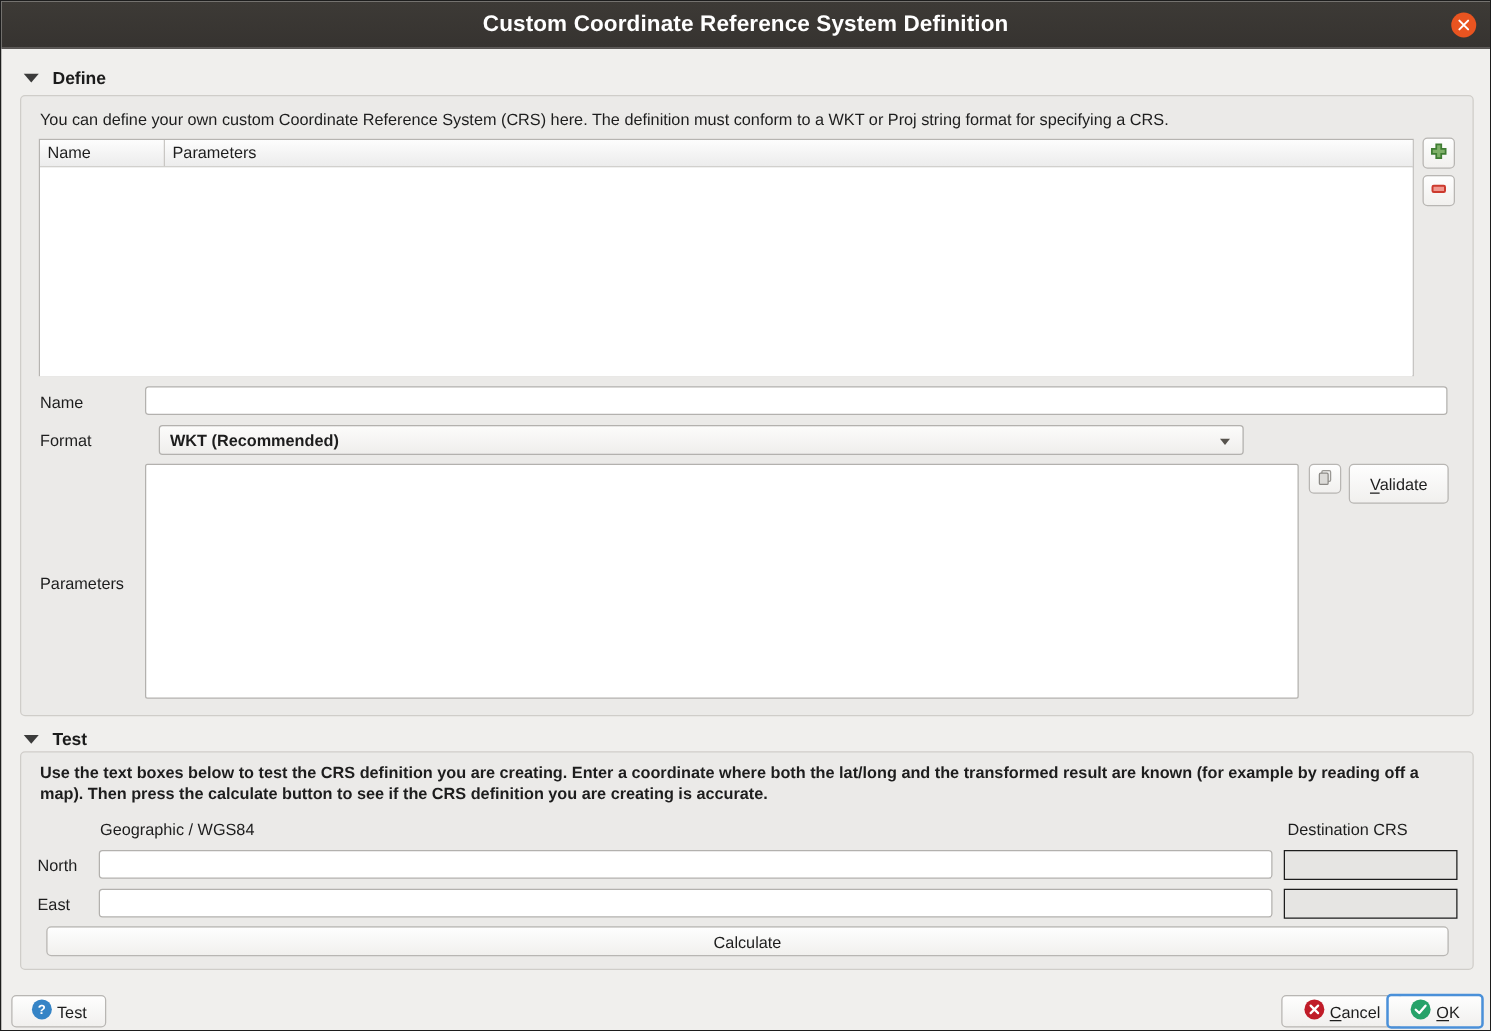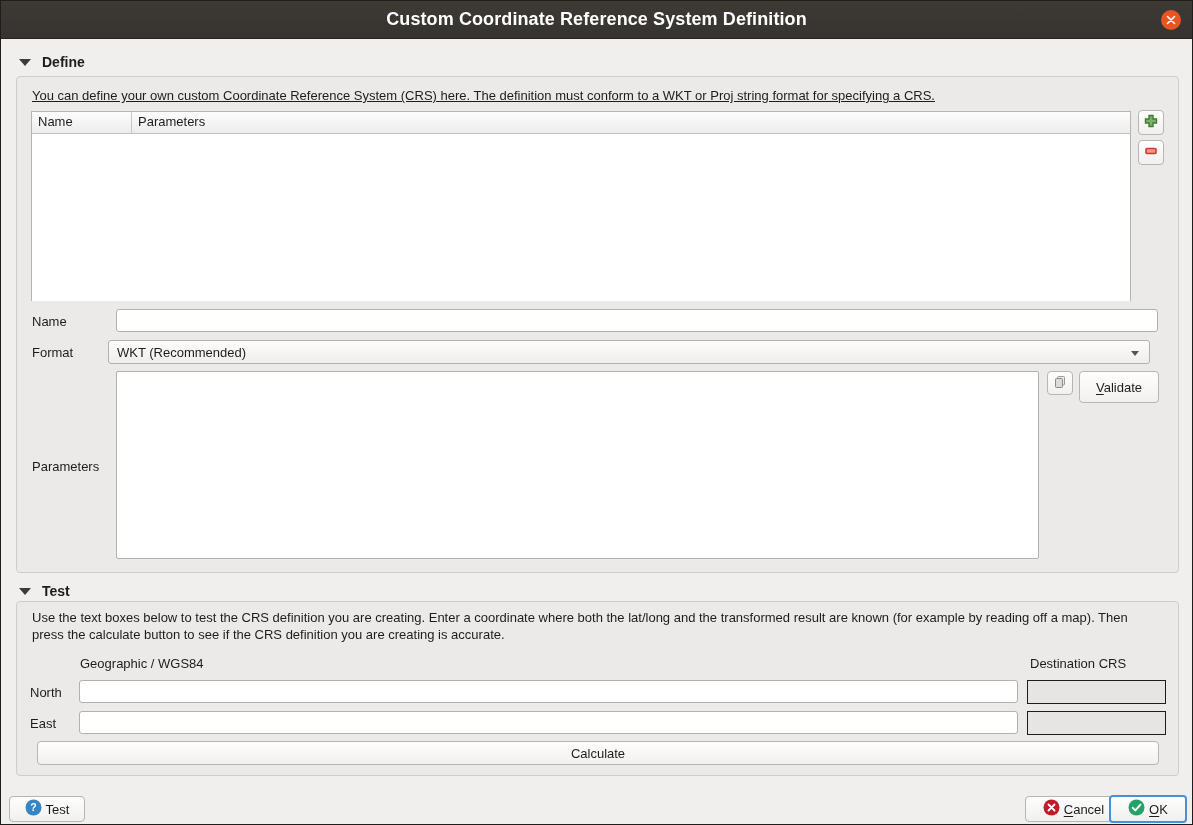--- a/index.html
+++ b/index.html
@@ -155,21 +155,21 @@
       </span>
     </button>
   </div>
 
   <div class="section-header" style="top:53px;text-align:center;">
     <span class="tri-down"></span>
     <span>Define</span>
   </div>
 
   <div class="groupbox gb-define">
-    <div class="gb-desc" style="top:11px;text-decoration:underline;">You can define your own custom Coordinate Reference System (CRS) here. The definition must conform to a WKT or Proj string format for specifying a CRS.</div>
+    <div class="gb-desc" style="top:11px;">You can define your own custom Coordinate Reference System (CRS) here. The definition must conform to a WKT or Proj string format for specifying a CRS.</div>
 
     <div class="crs-table">
       <div class="thead">
         <div class="th th-name">Name</div>
         <div class="th th-params">Parameters</div>
       </div>
       <div class="tbody"></div>
     </div>
 
     <button class="tool-btn" style="top:33px;">
@@ -184,21 +184,21 @@
         <svg width="16" height="16" viewBox="0 0 16 16">
           <rect x="3" y="5.5" width="10" height="5" rx="1" fill="#f0978f" stroke="#cc3a2e" stroke-width="1.6"></rect>
         </svg>
       </span>
     </button>
 
     <label class="field-label" style="left:15px; top:237px;">Name</label>
     <input class="text-input" style="left: 99px; top: 232px; width: 1042px;" type="text" value="">
 
     <label class="field-label" style="left:15px; top:268px;">Format</label>
-    <div class="combo" style="left:91px; top:263px; width:1042px;">
+    <div class="combo" style="left:110px; top:263px; width:868px;font-weight:bold;">
       <span>WKT (Recommended)</span>
       <span class="combo-arrow"></span>
     </div>
 
     <label class="field-label" style="left:15px; top:382px;">Parameters</label>
     <textarea class="params-area" style=""></textarea>
 
     <button class="btn btn-copy">
       <span>
         <svg width="14" height="14" viewBox="0 0 14 14">
@@ -211,21 +211,21 @@
       <span><span class="u">V</span><span>alidate</span></span>
     </button>
   </div>
 
   <div class="section-header" style="top:582px;">
     <span class="tri-down"></span>
     <span>Test</span>
   </div>
 
   <div class="groupbox gb-test">
-    <div class="gb-desc" style="top:8px;">Use the text boxes below to test the CRS definition you are creating. Enter a coordinate where both the lat/long and the transformed result are known (for example by reading off a map). Then press the calculate button to see if the CRS definition you are creating is accurate.</div>
+    <div class="gb-desc" style="top:8px;font-weight:bold;">Use the text boxes below to test the CRS definition you are creating. Enter a coordinate where both the lat/long and the transformed result are known (for example by reading off a map). Then press the calculate button to see if the CRS definition you are creating is accurate.</div>
 
     <div class="field-label" style="left:63px; top:54px;">Geographic / WGS84</div>
     <div class="field-label" style="left:1013px; top:54px;">Destination CRS</div>
 
     <label class="field-label" style="left:13px; top:83px;">North</label>
     <input class="text-input" style="left: 62px; top: 78px; width: 939px;" type="text" value="">
     <div class="readonly-field" style="left:1010px; top:78px;"></div>
 
     <label class="field-label" style="left:13px; top:114px;">East</label>
     <input class="text-input" style="left: 62px; top: 109px; width: 939px;" type="text" value="">

